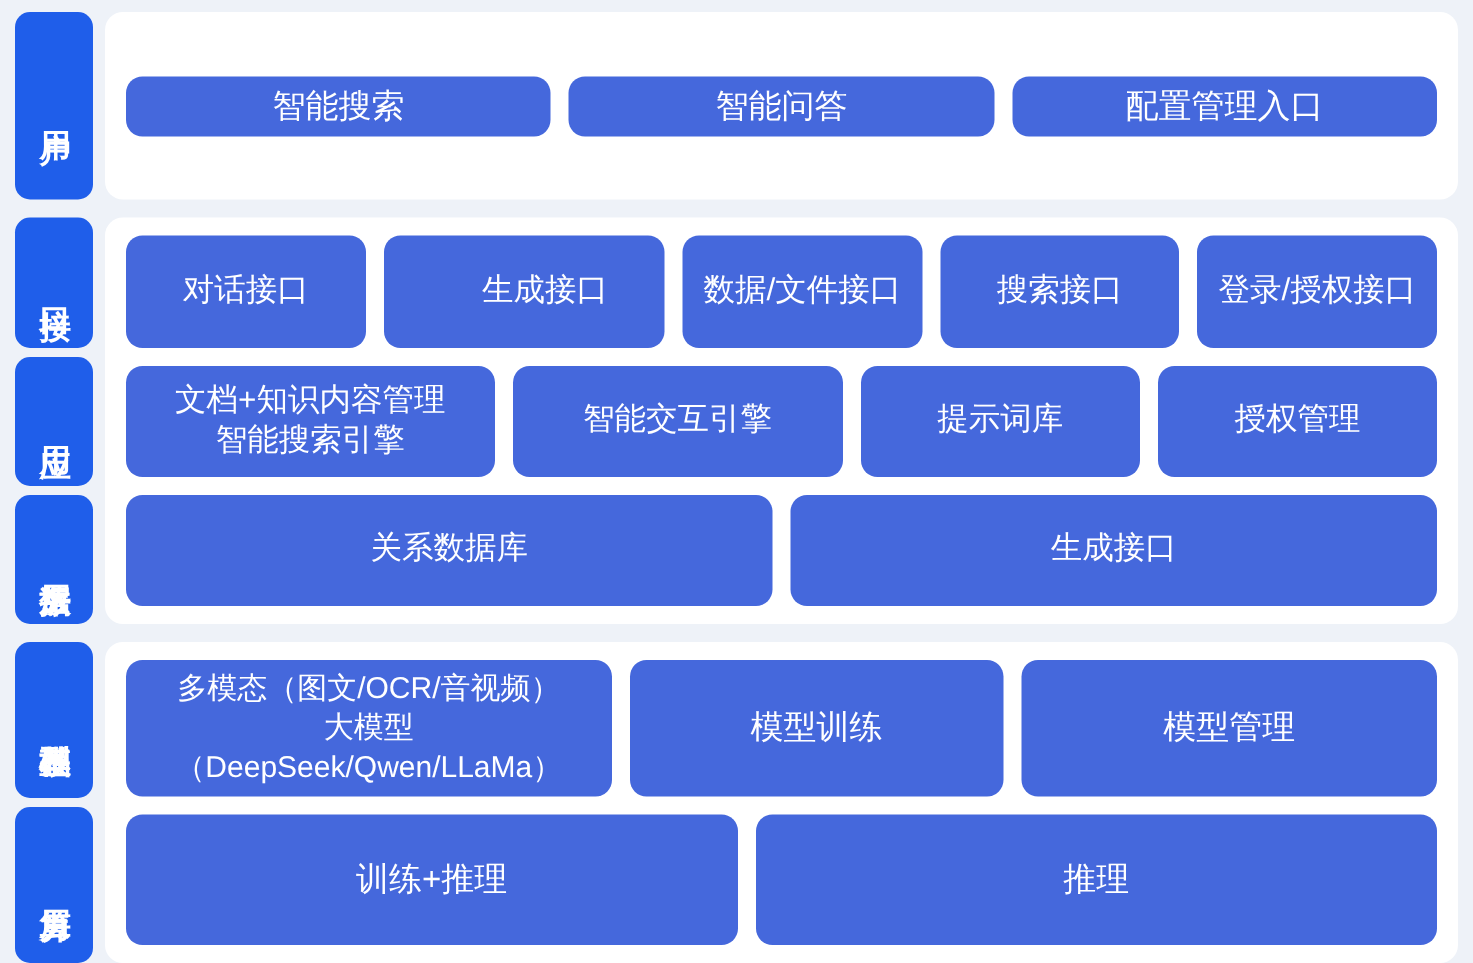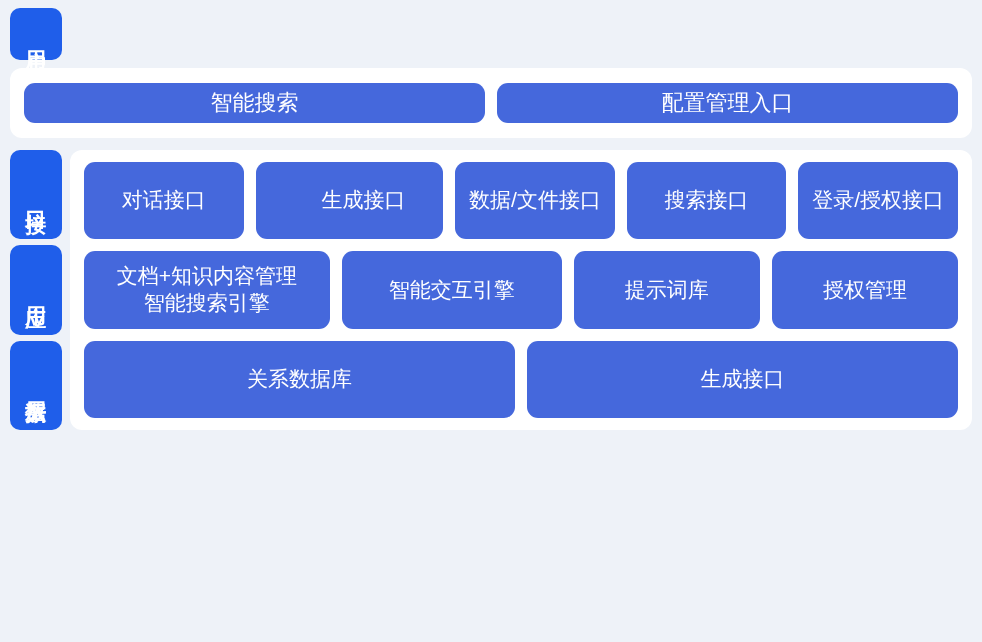--- a/index.html
+++ b/index.html
@@ -85,21 +85,21 @@
     justify-content: center;
     text-align: center;
     font-size: 21px;
     line-height: 1.28;
     box-sizing: border-box;
     padding: 6px 8px;
     white-space: pre-line;
   }
 
   
-  .band-user { height: 130px; flex-direction: column; }
+  .band-user { height: 130px; }
   .band-user .panel { padding: 12px 14px; }
   .band-user .box { height: 100%; font-size: 22px; }
 
   
   .band-mid { height: 280px; }
   .band-mid .panel { gap: 12px; padding: 12px 14px; }
   .band-mid .row { flex: 1 1 0; }
 
   
   .band-bottom { height: 222px; }
@@ -113,20 +113,21 @@
 
 <div class="diagram">
 
   <div class="band band-user">
     <div class="tabs-col">
       <div class="side-tab">用户</div>
     </div>
     <div class="panel">
       <div class="row">
         <div class="box" style="flex:1 1 0;">智能搜索</div>
+        <div class="box" style="flex:1 1 0;">智能问答</div>
         <div class="box" style="flex:1 1 0;">配置管理入口</div>
       </div>
     </div>
   </div>
 
   <div class="band band-mid">
     <div class="tabs-col">
       <div class="side-tab">接口</div>
       <div class="side-tab">应用</div>
       <div class="side-tab">数据层</div>
@@ -150,14 +151,35 @@
       </div>
 
       <div class="row">
         <div class="box" style="flex:1 1 0;text-align:center;">关系数据库</div>
         <div class="box" style="flex:1 1 0;">生成接口</div>
       </div>
 
     </div>
   </div>
 
+  <div class="band band-bottom">
+    <div class="tabs-col">
+      <div class="side-tab">基础模型</div>
+      <div class="side-tab">算力层</div>
+    </div>
+    <div class="panel">
+
+      <div class="row">
+        <div class="box multiline" style="flex:1.32 1 0;">多模态（图文/OCR/音视频）
+大模型（DeepSeek/Qwen/LLaMa）</div>
+        <div class="box" style="flex:1 1 0;">模型训练</div>
+        <div class="box" style="flex:1.12 1 0;">模型管理</div>
+      </div>
+
+      <div class="row">
+        <div class="box" style="flex:1 1 0;">训练+推理</div>
+        <div class="box" style="flex:1.12 1 0;">推理</div>
+      </div>
+
+    </div>
+  </div>
 
 </div>
 
 </body></html>

